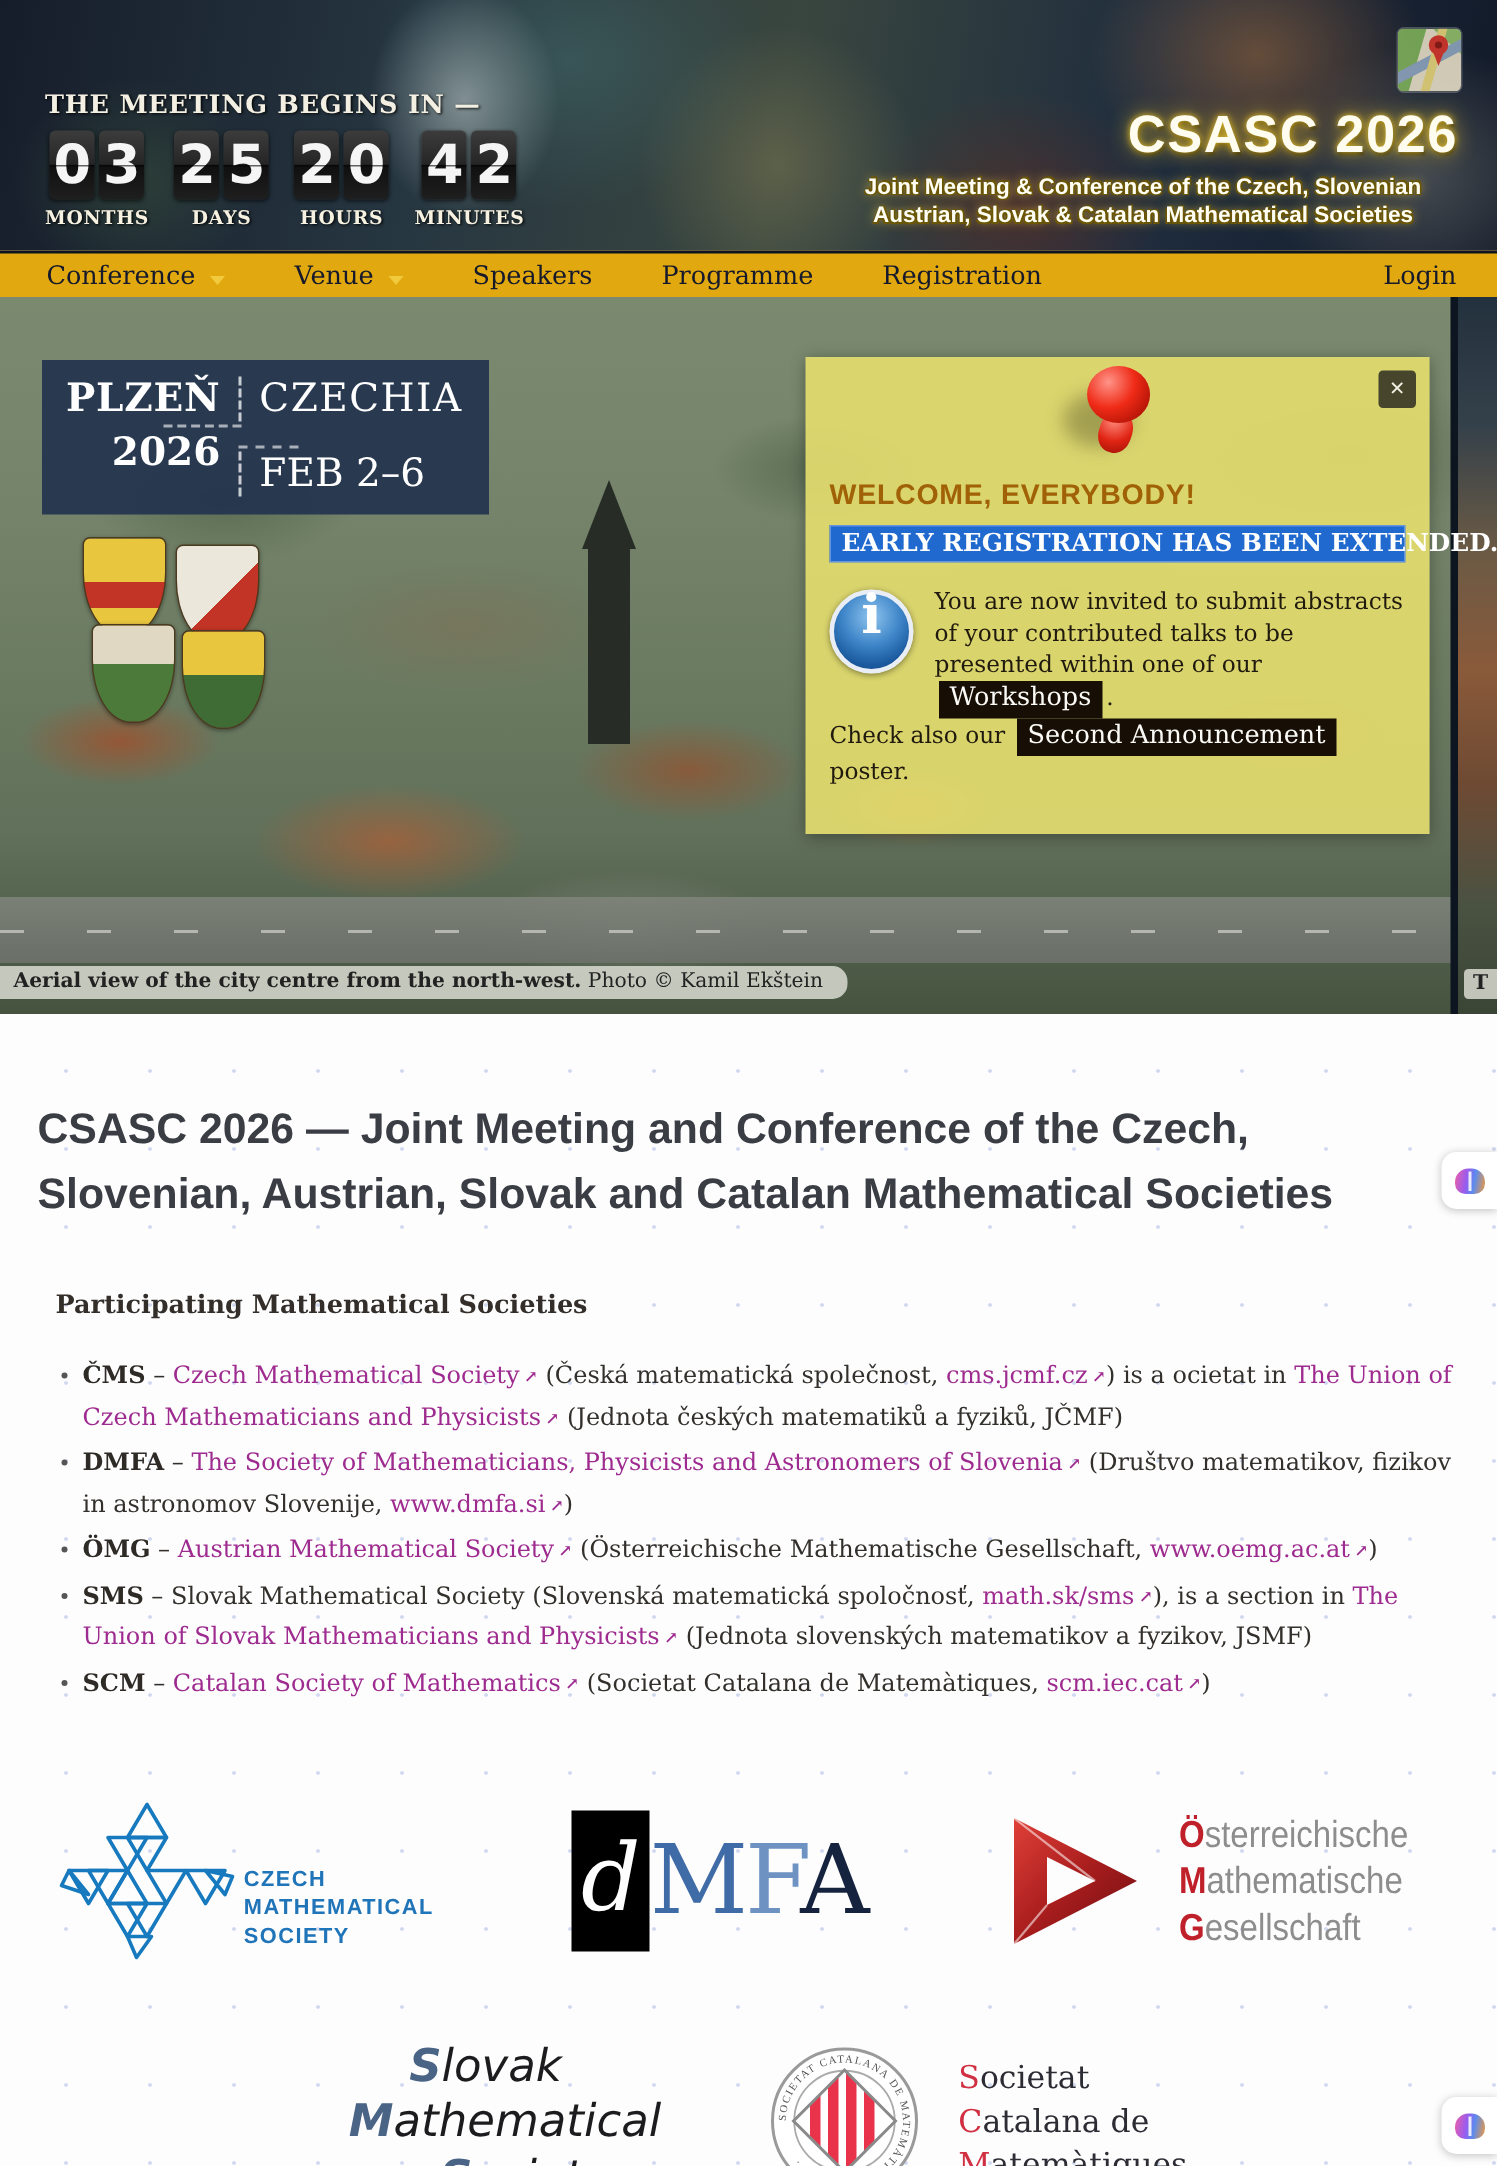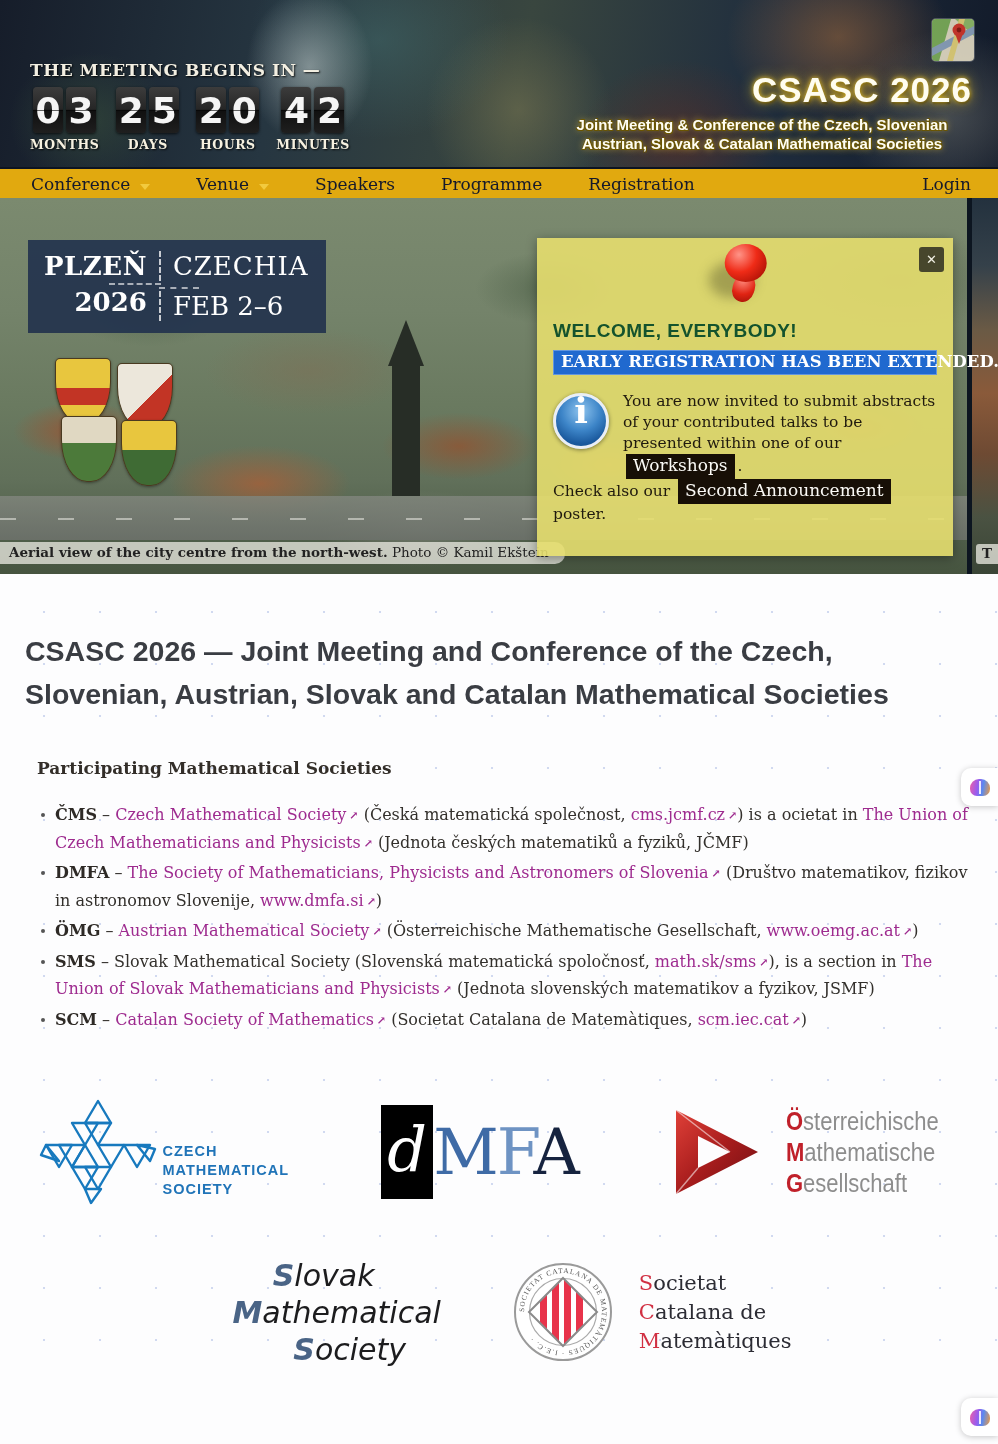--- a/index.html
+++ b/index.html
@@ -47,21 +47,21 @@
   .nav{position:relative;height:31px;background:#e1a90f;display:flex;align-items:center;
     padding-left:31px;border-top:2px solid #0d1421;text-align:center;}
   .nav-item{font-family:"DejaVu Serif",serif;font-size:17px;color:#15192b;margin-right:46px;
     cursor:pointer;display:flex;align-items:center;white-space:nowrap;}
   .caret{width:0;height:0;border-left:5px solid transparent;border-right:5px solid transparent;
     border-top:6px solid #f2ca3e;margin-left:10px;transform:translateY(3px);}
   .nav-login{margin-left:auto;margin-right:27px;font-family:"DejaVu Serif",serif;font-size:17px;
     color:#15192b;cursor:pointer;}
 
   
-  .hero{position:relative;height:376px;overflow:hidden;}
+  .hero{position:relative;height:478px;overflow:hidden;}
   .hero-photo{position:absolute;inset:0;
     background:
       radial-gradient(95px 42px at 8% 62%, rgba(156,82,48,.85), transparent 70%),
       radial-gradient(130px 55px at 26% 76%, rgba(170,95,55,.75), transparent 70%),
       radial-gradient(110px 48px at 46% 66%, rgba(150,80,45,.7), transparent 70%),
       radial-gradient(85px 38px at 61% 71%, rgba(185,110,60,.6), transparent 70%),
       radial-gradient(150px 62px at 31% 46%, rgba(125,112,86,.55), transparent 70%),
       radial-gradient(115px 52px at 71% 41%, rgba(100,110,80,.55), transparent 70%),
       radial-gradient(95px 42px at 86% 61%, rgba(160,90,50,.55), transparent 70%),
       radial-gradient(125px 62px at 15% 28%, rgba(72,92,68,.6), transparent 70%),
@@ -87,42 +87,42 @@
 
   .event-badge{position:absolute;left:28px;top:42px;background:rgba(35,52,77,.93);color:#fff;
     padding:11px 18px 12px 16px;display:grid;grid-template-columns:auto auto;column-gap:0;}
   .badge-city{font-weight:bold;font-size:26px;letter-spacing:.5px;text-align:right;padding-right:12px;}
   .badge-country{font-size:26px;font-weight:normal;letter-spacing:1px;padding-left:12px;
     border-left:2px dashed rgba(255,255,255,.75);}
   .badge-year{font-weight:bold;font-size:26px;text-align:right;padding-right:12px;margin-top:6px;
     position:relative;}
   .badge-year::after{content:"";position:absolute;right:-2px;top:-4px;width:52px;height:0;
     border-top:2px dashed rgba(255,255,255,.6);}
-  .badge-dates{font-size:26px;font-weight:normal;padding-left:12px;margin-top:10px;
+  .badge-dates{font-size:26px;font-weight:normal;padding-left:12px;margin-top:20px;
     border-left:2px dashed rgba(255,255,255,.75);position:relative;}
   .badge-dates::after{content:"";position:absolute;left:-2px;top:-4px;width:40px;height:0;
     border-top:2px dashed rgba(255,255,255,.6);}
 
   .popup{position:absolute;left:537px;top:40px;width:416px;min-height:318px;
     background:rgba(230,222,110,.9);box-shadow:0 2px 10px rgba(0,0,0,.35);
     padding:14px 16px 18px;z-index:6;}
   .popup-close{position:absolute;top:9px;right:9px;width:25px;height:25px;border-radius:3px;
     background:rgba(45,45,33,.85);cursor:pointer;display:flex;align-items:center;justify-content:center;}
   .popup-close::after{content:"✕";color:#f2f0e4;font-size:13px;font-weight:bold;
     font-family:"DejaVu Sans",sans-serif;}
   .pushpin{position:absolute;left:50%;top:6px;transform:translateX(-58%);width:66px;height:64px;}
   .pushpin::before{content:"";position:absolute;left:2px;top:18px;width:46px;height:36px;
     border-radius:50%;background:rgba(60,60,30,.35);filter:blur(6px);}
   .pin-head{position:absolute;right:6px;top:0;width:42px;height:38px;border-radius:50%;
     background:radial-gradient(circle at 34% 28%,#ff9488 0%,#ef2b17 45%,#b51407 80%,#8e0f05 100%);}
   .pin-neck{position:absolute;right:18px;top:30px;width:22px;height:28px;border-radius:45%;
     transform:rotate(18deg);
     background:radial-gradient(circle at 35% 25%,#ff8a7c 0%,#e02413 55%,#9c1106 100%);}
   .popup-welcome{margin-top:68px;font-family:"Liberation Sans",sans-serif;font-weight:bold;
-    font-size:19px;letter-spacing:.5px;color:#14532d;}
+    font-size:19px;letter-spacing:.5px;color:#a16207;}
   .popup-banner{display:block;margin-top:8px;background:#2069cf;color:#ffffff;
     font-family:"DejaVu Serif",serif;font-weight:bold;font-size:16.5px;padding:2px 8px 4px;
     cursor:pointer;box-shadow:inset 0 0 0 1px rgba(255,255,255,.3);white-space:nowrap;}
   .popup-body{margin-top:16px;font-size:15.5px;line-height:21px;color:#201a0e;}
   .info-icon{float:left;width:56px;height:56px;margin:2px 14px 22px 0;border-radius:50%;
     border:3px solid #e9eef6;box-shadow:0 1px 4px rgba(0,0,0,.45);position:relative;
     background:radial-gradient(circle at 50% 30%,#8fc4ee 0%,#3d85c8 45%,#1b5a9e 75%,#134a85 100%);}
   .info-icon::after{content:"i";position:absolute;left:0;right:0;top:4px;text-align:center;
     font-family:"DejaVu Serif",serif;font-weight:bold;font-size:36px;color:#ffffff;}
   .popup-body p{margin:0;}

